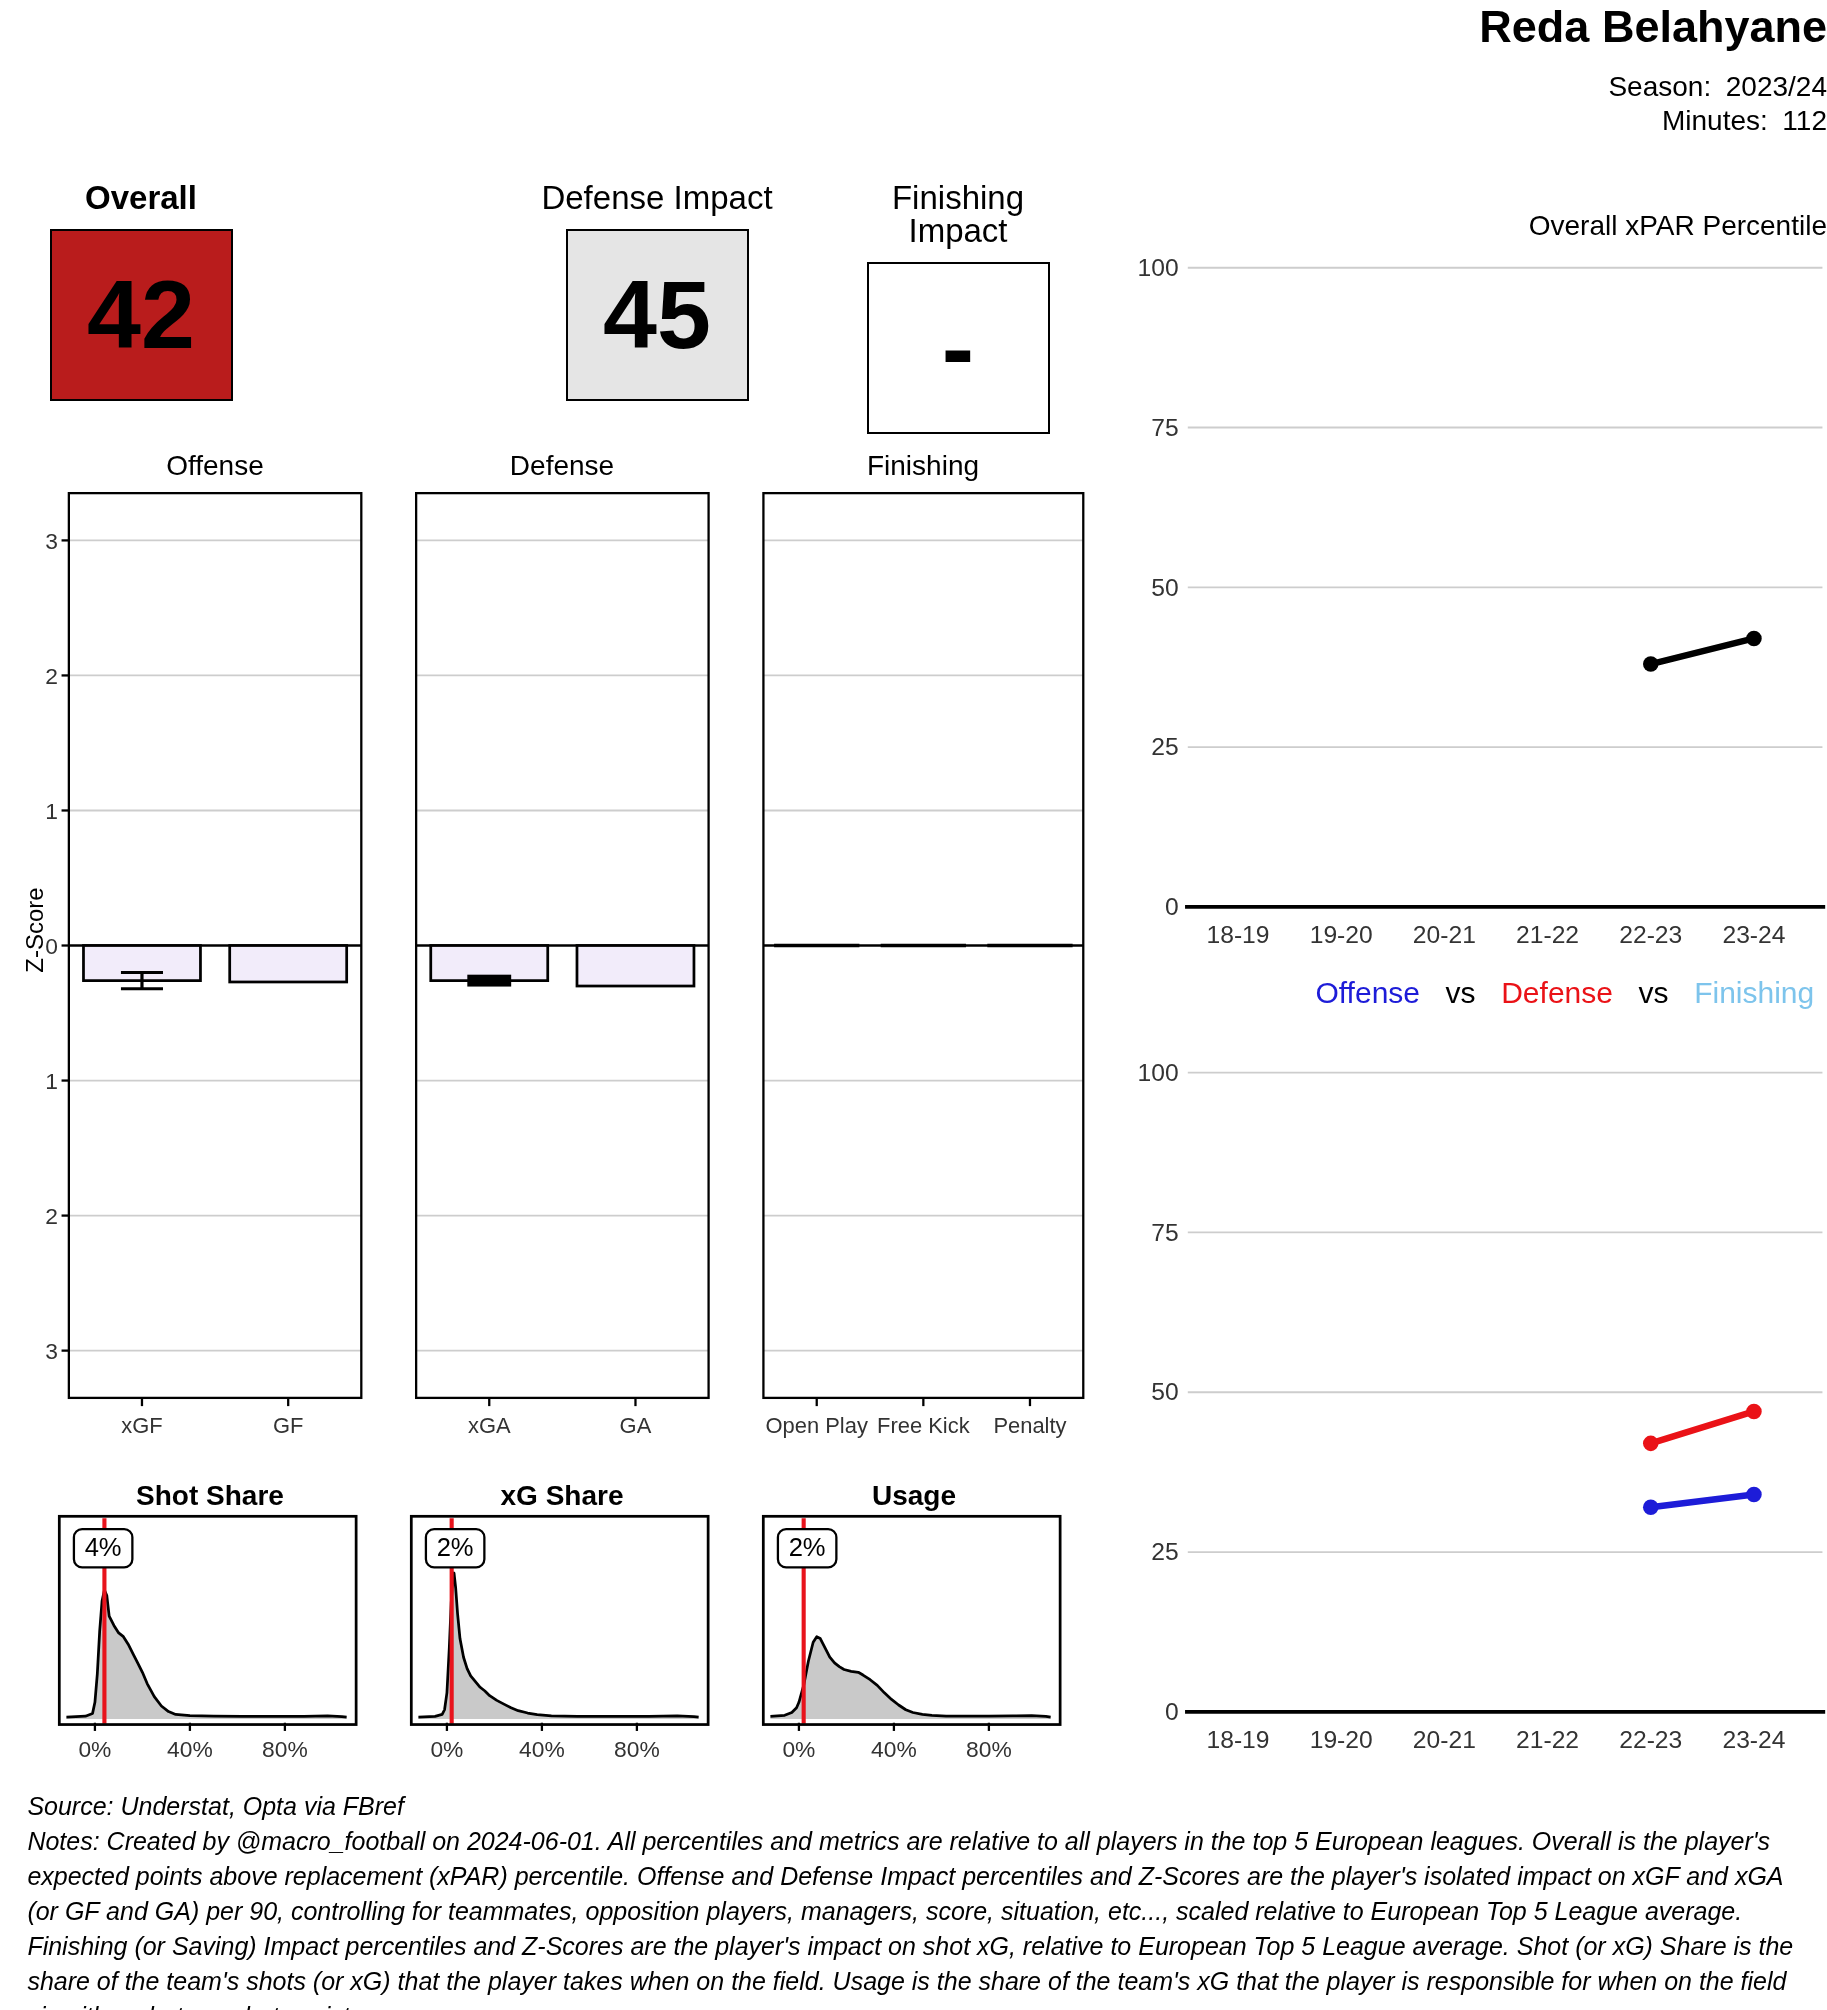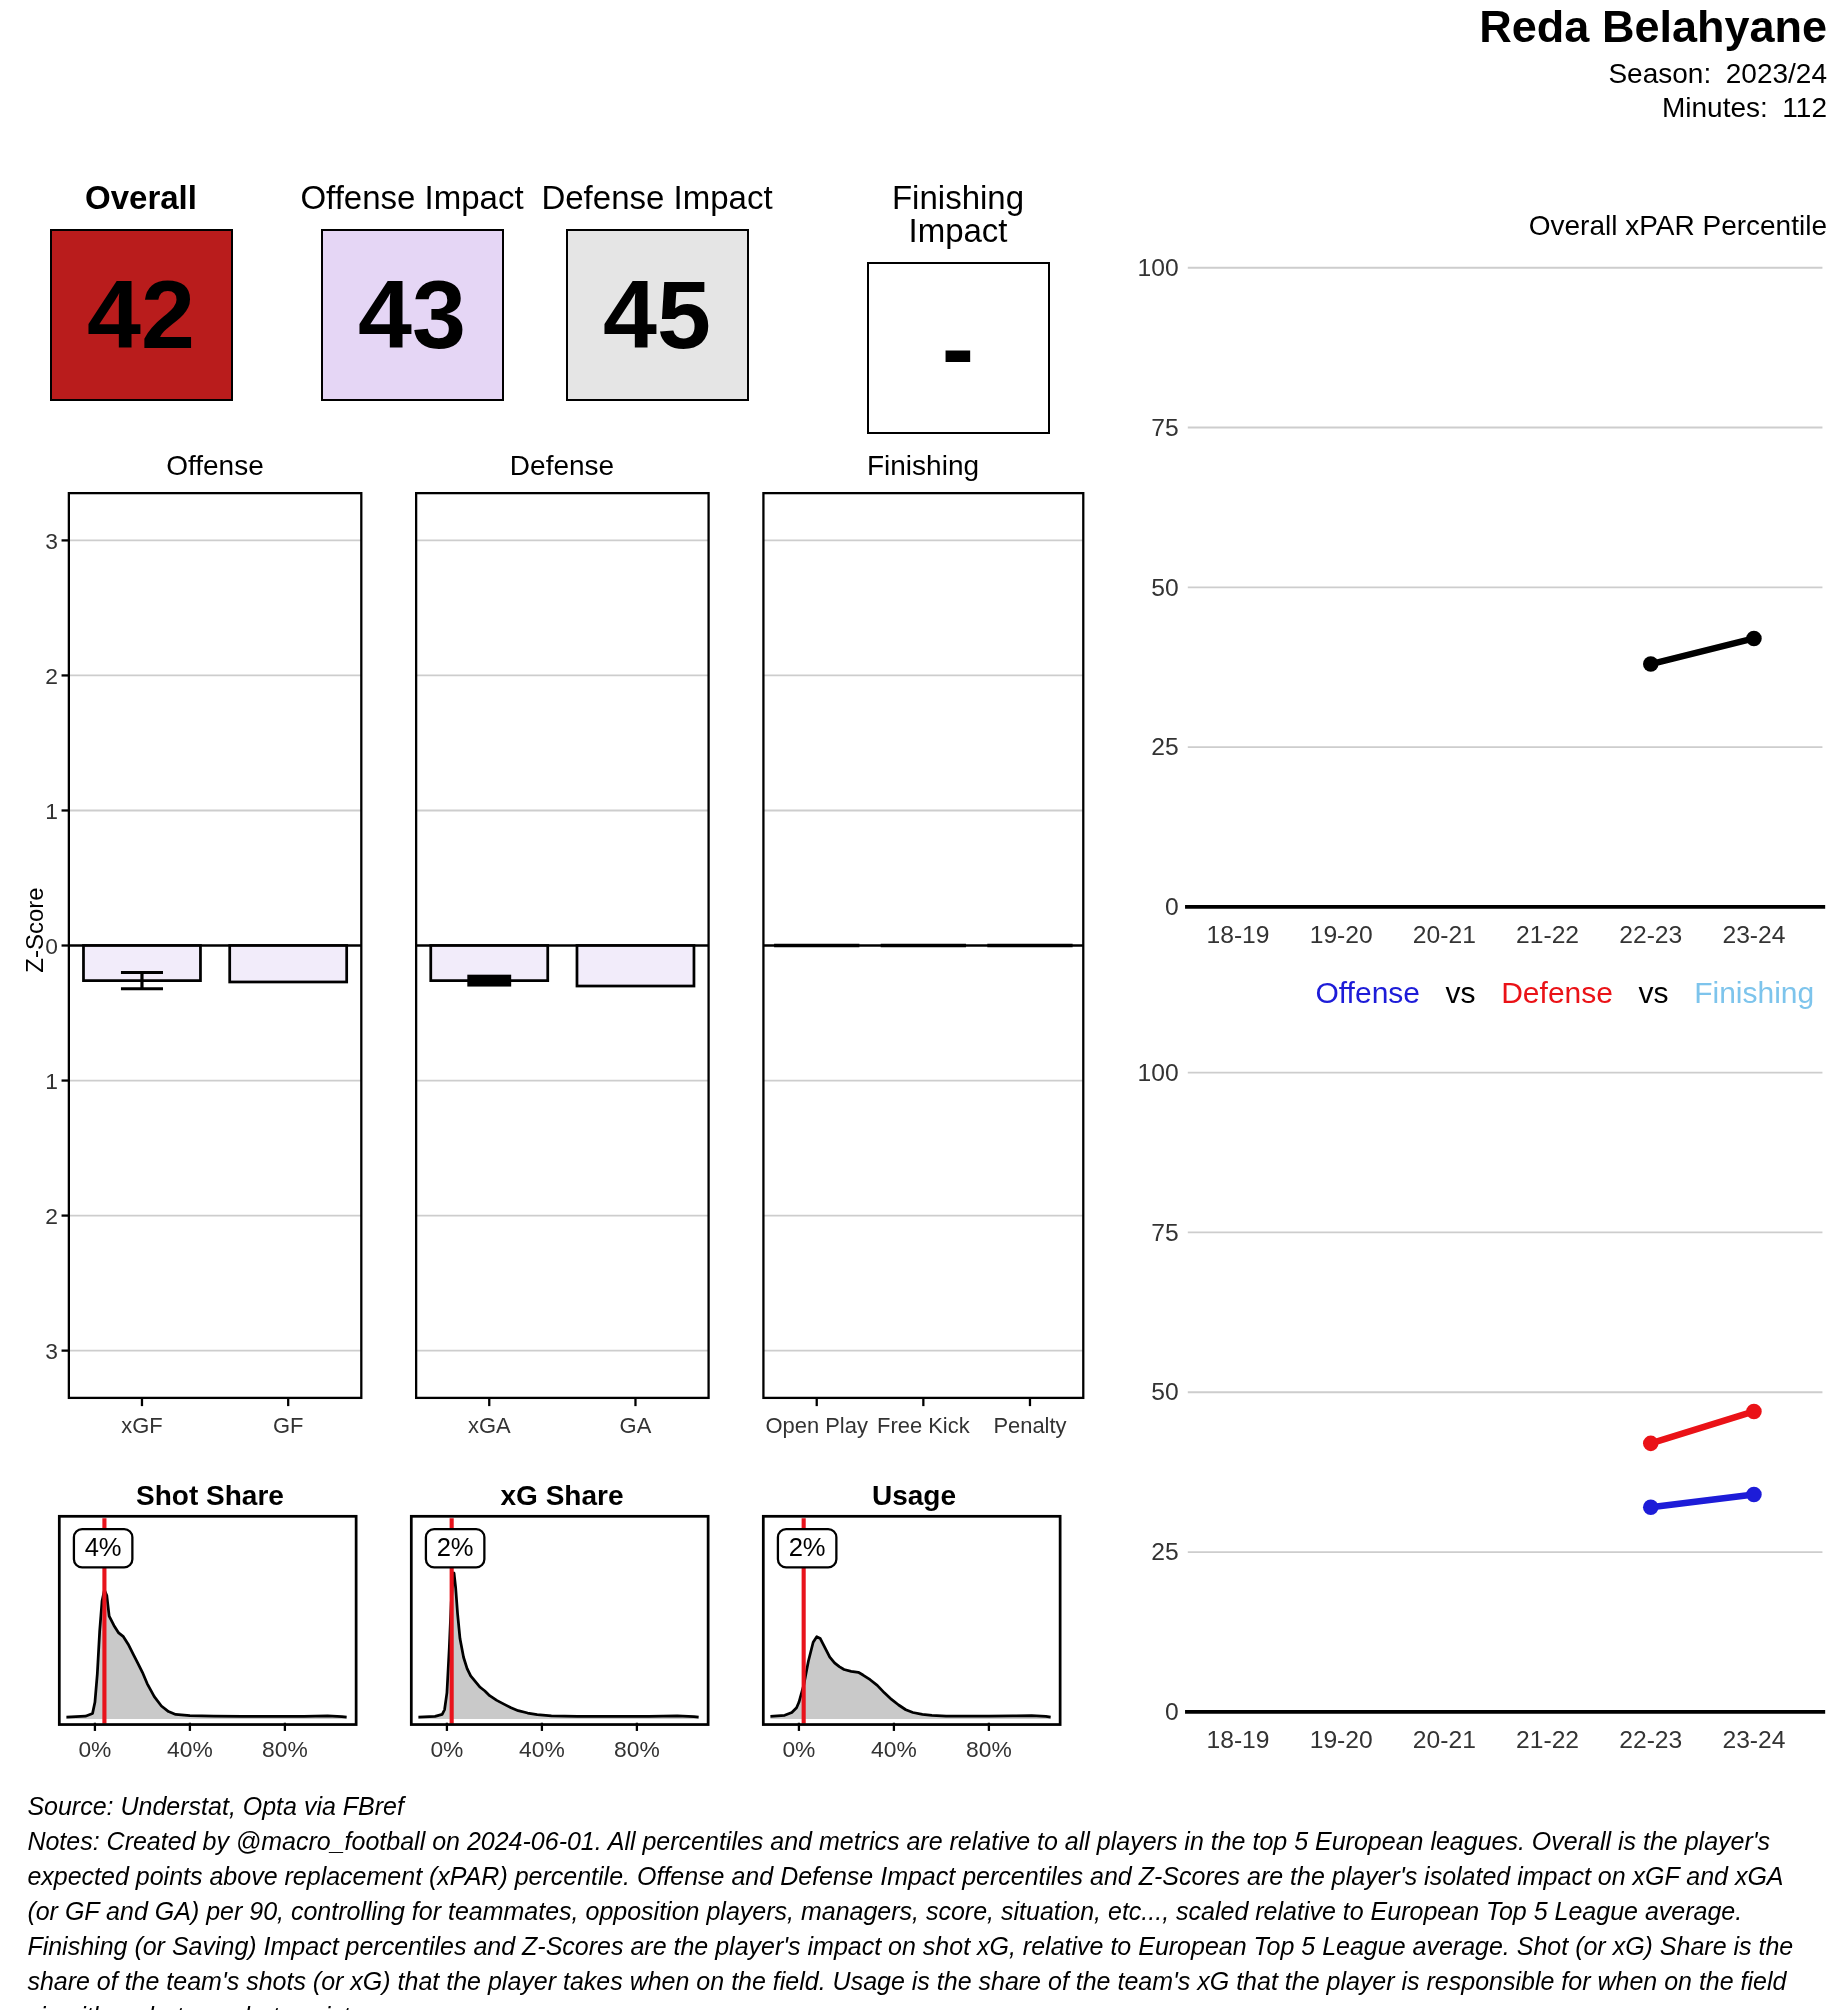--- a/index.html
+++ b/index.html
@@ -3,21 +3,21 @@
 <meta charset="utf-8">
 <style>
   html,body{margin:0;padding:0;background:#fff;}
   .page{position:relative;width:1827px;height:2010px;background:#ffffff;
         font-family:"Liberation Sans",sans-serif;color:#000;overflow:hidden;}
   svg{font-family:"Liberation Sans",sans-serif;}
   .abs{position:absolute;}
   .center{text-align:right;}
 
   #page-title{left:0;right:0;top:0;font-size:45px;font-weight:700;line-height:53px;}
-  .subline{left:0;right:0;font-size:28px;line-height:33px;}
+  .subline{left:0;right:0;font-size:28px;line-height:33px;margin-top:13px;}
   #season-line{top:57px;}
   #minutes-line{top:91px;padding-left:12px;}
   .subline .val{margin-left:14.6px;}
 
   .impact{top:181px;width:238px;text-align:center;}
   .impact-title{font-size:33px;line-height:33px;}
   .impact-title.bold{font-weight:700;}
   .impact-box{margin:14.6px auto 0;width:179px;height:168px;border:2.7px solid #000;
               display:flex;align-items:center;justify-content:center;
               font-size:97px;font-weight:700;}
@@ -54,26 +54,20 @@
     <span>Season:</span><span class="val">2023/24</span>
   </div>
   <div class="abs center subline" id="minutes-line">
     <span>Minutes:</span><span class="val">112</span>
   </div>
 
   <div class="abs impact" id="impact-0">
     <div class="impact-title bold">Overall</div>
     <div class="impact-box" style="background: #b91c1c;">
         <span>42</span>
-      </div>
-  </div>
-  <div class="abs impact" id="impact-1">
-    <div class="impact-title">Offense Impact</div>
-    <div class="impact-box" style="background: rgb(229, 214, 245);">
-        <span>43</span>
       </div>
   </div>
   <div class="abs impact" id="impact-2">
     <div class="impact-title">Defense Impact</div>
     <div class="impact-box" style="background: #e5e5e5;">
         <span>45</span>
       </div>
   </div>
   <div class="abs impact" id="impact-3">
     <div class="impact-title">Finishing Impact</div>

